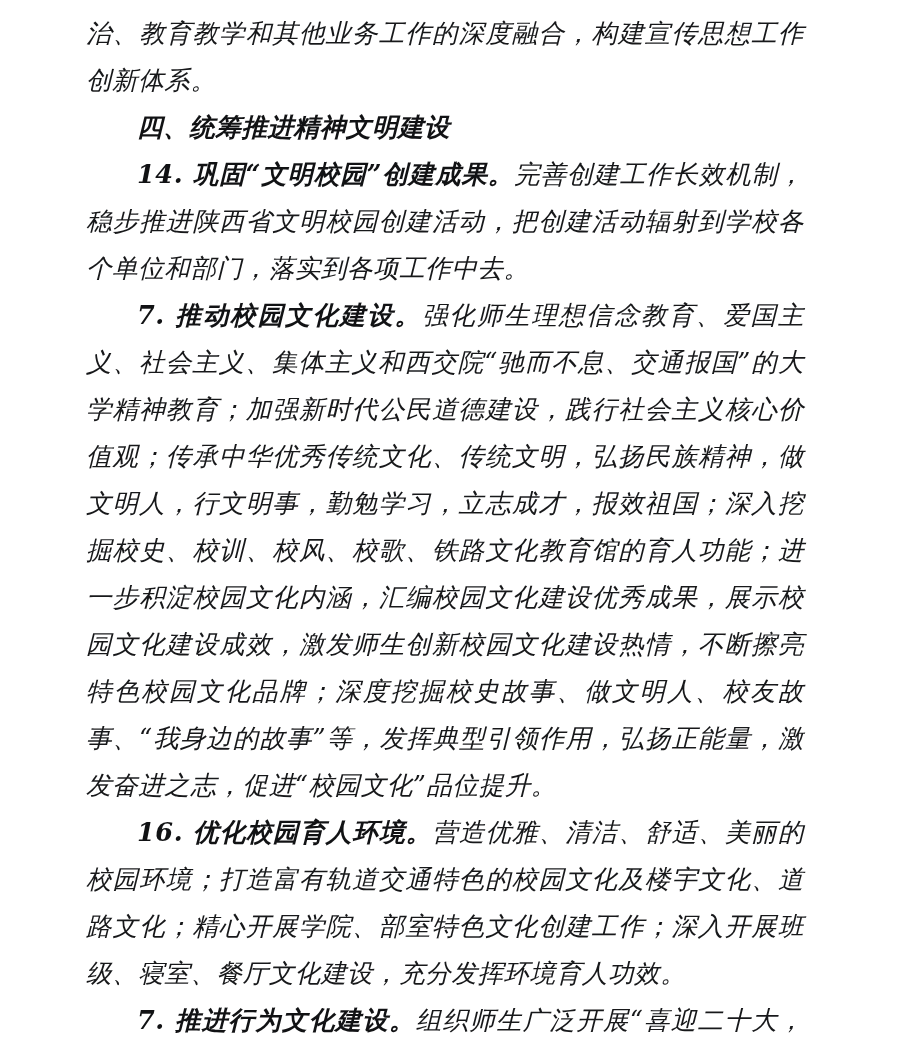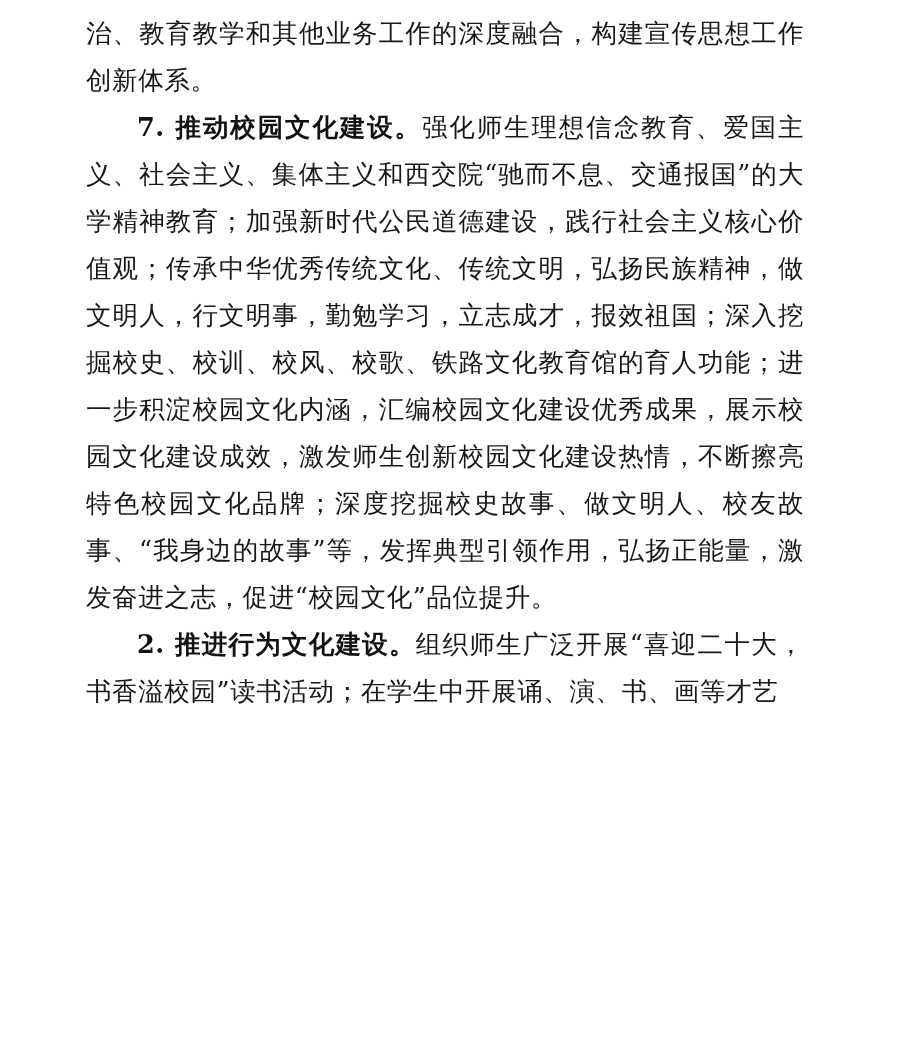--- a/index.html
+++ b/index.html
@@ -13,20 +13,21 @@
     font-family: "DejaVu Serif", "Liberation Serif", serif;
     color: #1a1a1a;
     overflow: hidden;
   }
   .page {
     width: 900px;
     height: 842px;
     box-sizing: border-box;
     padding: 10px 96px 0 86px;
     position: relative;
+    font-style: italic;
   }
   .para {
     font-size: 25.5px;
     line-height: 47px;
     letter-spacing: 0.6px;
     text-align: justify;
     text-justify: inter-ideograph;
     margin: 0;
     color: #17181a;
   }
@@ -52,24 +53,33 @@
 </style>
 </head>
 <body>
 
 <div class="page">
 
   <p class="para continued-top">
     <span>治、教育教学和其他业务工作的深度融合，构建宣传思想工作创新体系。</span>
   </p>
 
+  <p class="heading">
+    <span>四、统筹推进精神文明建设</span>
+  </p>
 
+  <p class="para indent">
+    <span class="lead">14. 巩固“文明校园”创建成果。</span><span>完善创建工作长效机制，稳步推进陕西省文明校园创建活动，把创建活动辐射到学校各个单位和部门，落实到各项工作中去。</span>
+  </p>
 
   <p class="para indent">
     <span class="lead">7. 推动校园文化建设。</span><span>强化师生理想信念教育、爱国主义、社会主义、集体主义和西交院“驰而不息、交通报国”的大学精神教育；加强新时代公民道德建设，践行社会主义核心价值观；传承中华优秀传统文化、传统文明，弘扬民族精神，做文明人，行文明事，勤勉学习，立志成才，报效祖国；深入挖掘校史、校训、校风、校歌、铁路文化教育馆的育人功能；进一步积淀校园文化内涵，汇编校园文化建设优秀成果，展示校园文化建设成效，激发师生创新校园文化建设热情，不断擦亮特色校园文化品牌；深度挖掘校史故事、做文明人、校友故事、“我身边的故事”等，发挥典型引领作用，弘扬正能量，激发奋进之志，促进“校园文化”品位提升。</span>
   </p>
 
+  <p class="para indent">
+    <span class="lead">16. 优化校园育人环境。</span><span>营造优雅、清洁、舒适、美丽的校园环境；打造富有轨道交通特色的校园文化及楼宇文化、道路文化；精心开展学院、部室特色文化创建工作；深入开展班级、寝室、餐厅文化建设，充分发挥环境育人功效。</span>
+  </p>
 
   <p class="para indent">
-    <span class="lead">2. 推进行为文化建设。</span><span>组织师生广泛开展“喜迎二十大，书香溢校园”读书活动；在学生中开展诵、演、书、画等才艺</span>
+    <span class="lead">7. 推进行为文化建设。</span><span>组织师生广泛开展“喜迎二十大，书香溢校园”读书活动；在学生中开展诵、演、书、画等才艺</span>
   </p>
 
 </div>
 
 </body></html>

